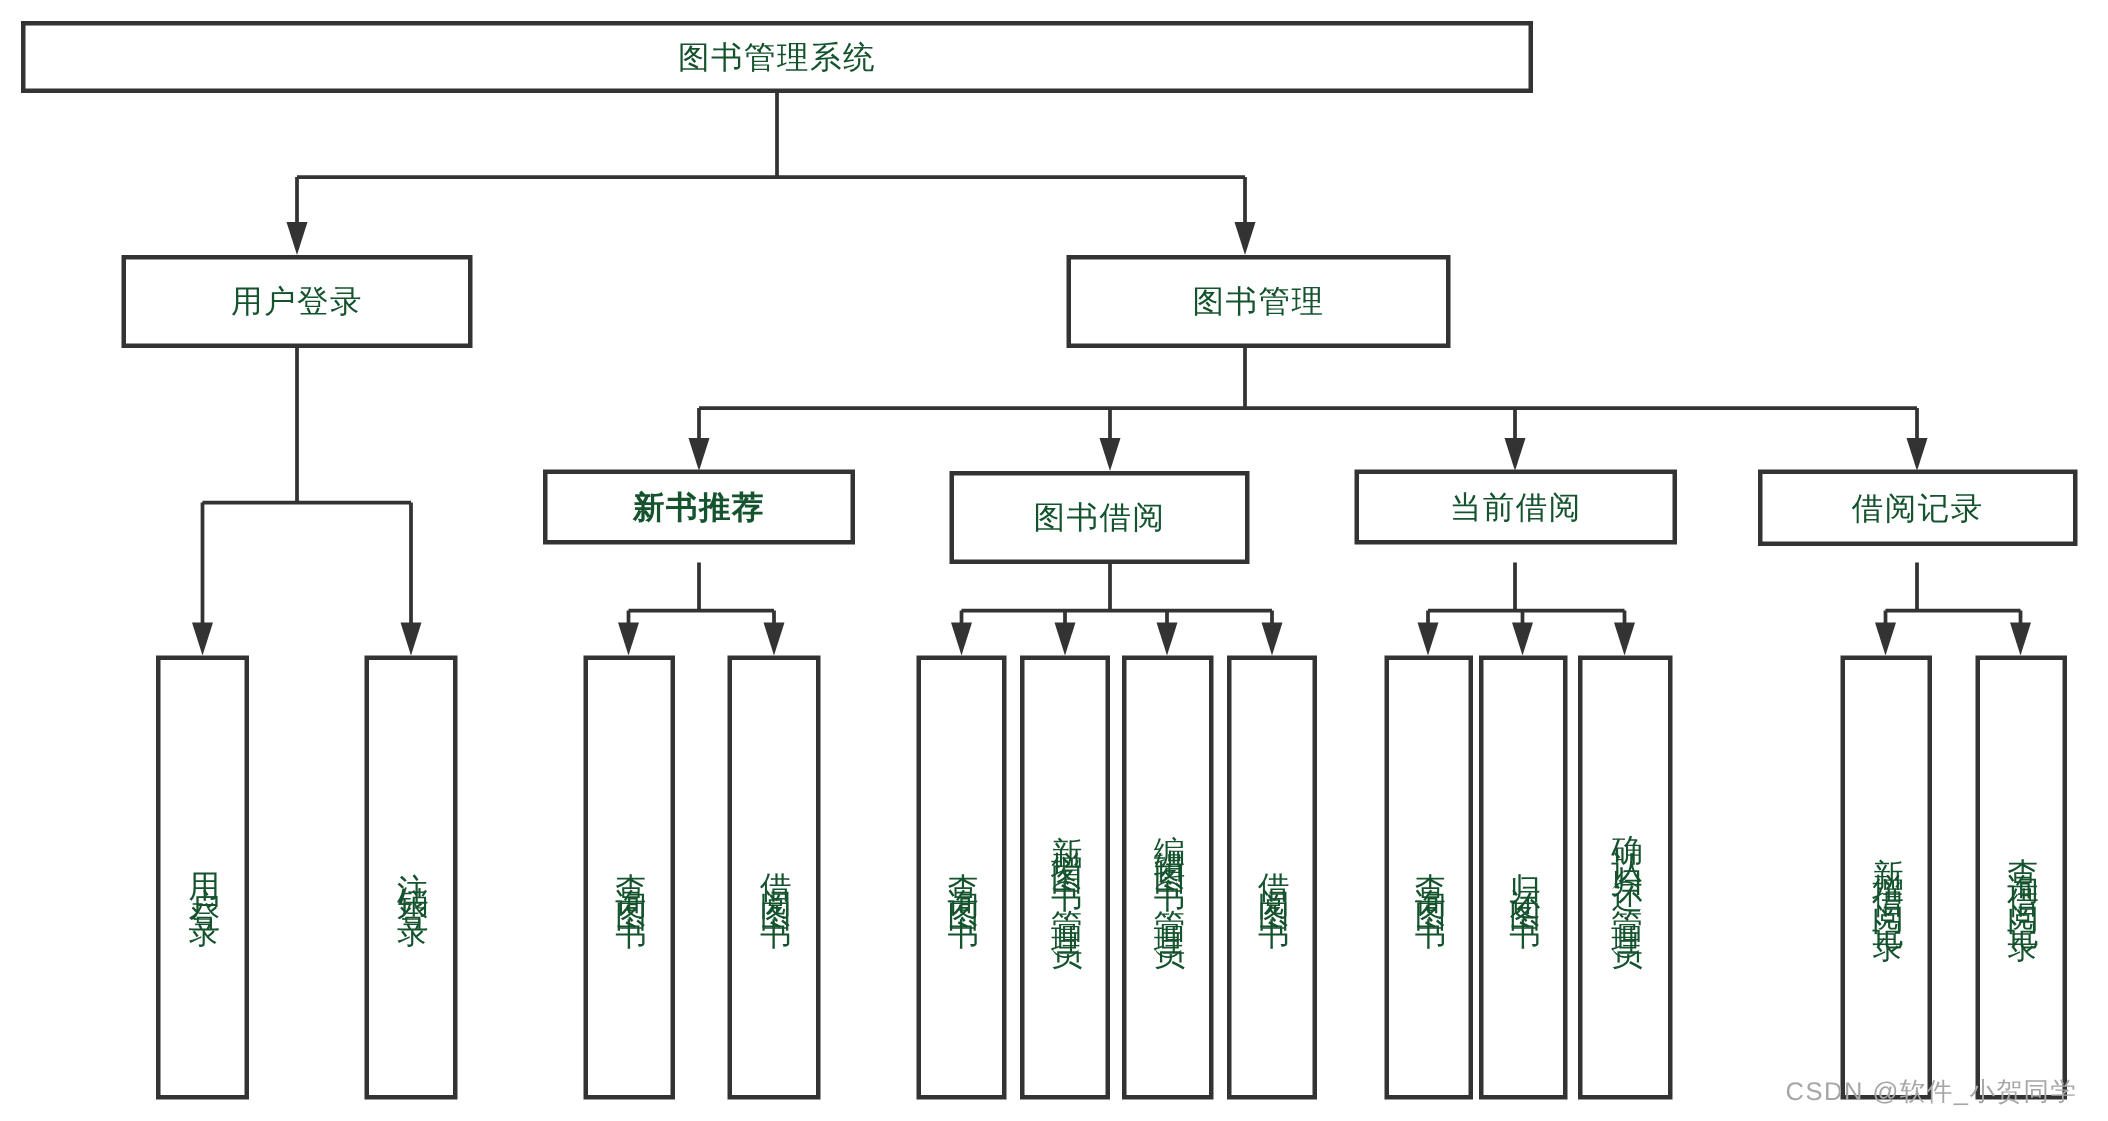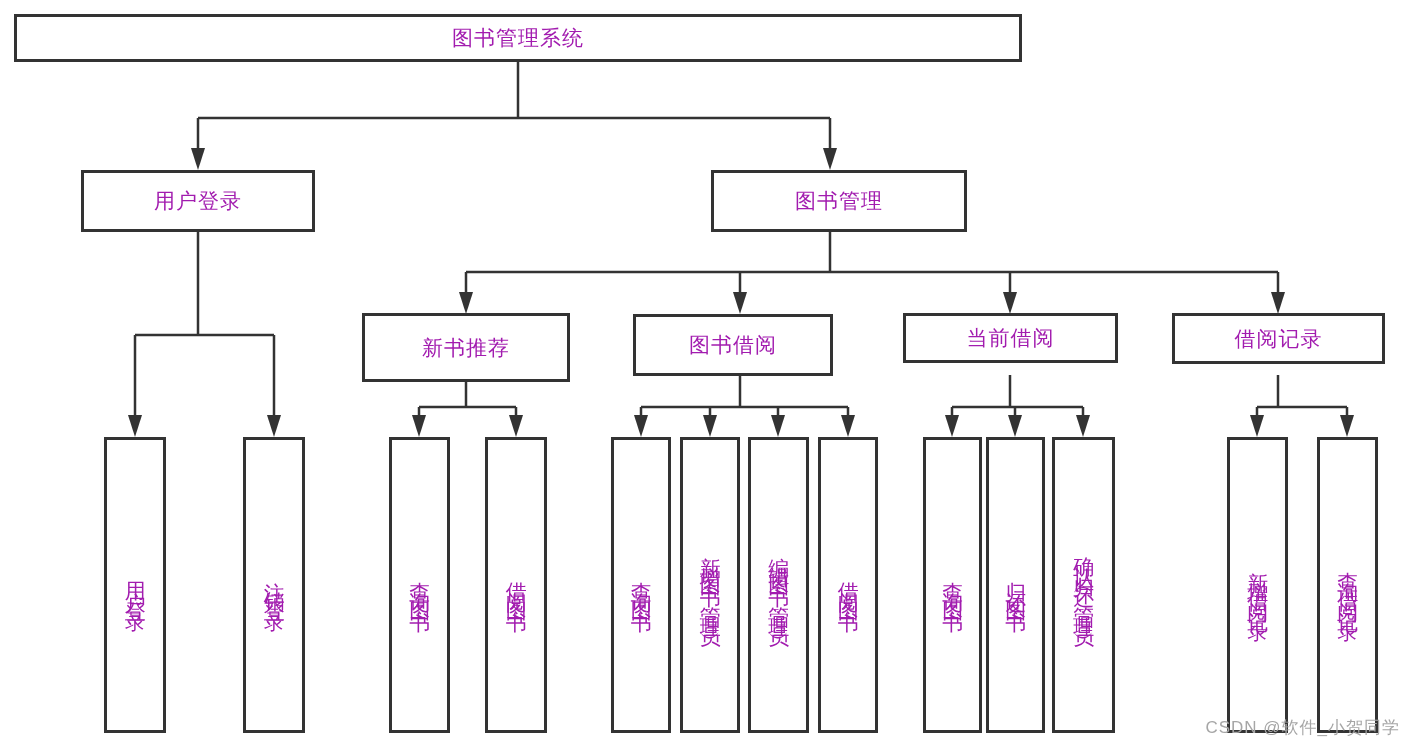--- a/index.html
+++ b/index.html
@@ -23,60 +23,60 @@
     pointer-events: none;
   }
   .node {
     position: absolute;
     box-sizing: border-box;
     background: #ffffff;
     border: 3px solid #333333;
     display: flex;
     align-items: center;
     justify-content: center;
-    color: #a21caf;
+    color: #14532d;
     font-size: 21px;
     letter-spacing: 1px;
     z-index: 2;
     white-space: nowrap;
   }
   .leaf span {
     writing-mode: vertical-rl;
     text-orientation: mixed;
     letter-spacing: 10px;
     line-height: 1.25;
   }
   
   .n-root   { left: 14px;   top: 14px;  width: 1008px; height: 48px; }
   
   .n-login  { left: 81px;   top: 170px; width: 234px;  height: 62px; }
   .n-mgmt   { left: 711px;  top: 170px; width: 256px;  height: 62px; }
   
-  .n-rec    { left: 362px;  top: 313px; width: 208px;  height: 69px; }
+  .n-rec    { left: 362px;  top: 313px; width: 208px;  height: 50px; font-weight: bold; }
   .n-borrow { left: 633px;  top: 314px; width: 200px;  height: 62px; }
   .n-cur    { left: 903px;  top: 313px; width: 215px;  height: 50px; }
   .n-recs   { left: 1172px; top: 313px; width: 213px;  height: 51px; }
   
   .leaf { top: 437px; height: 296px; }
   .l-a1 { left: 104px;  width: 62px; }
   .l-a2 { left: 243px;  width: 62px; }
   .l-c1 { left: 389px;  width: 61px; }
   .l-c2 { left: 485px;  width: 62px; }
   .l-d1 { left: 611px;  width: 60px; }
   .l-d2 { left: 680px;  width: 60px; }
   .l-d3 { left: 748px;  width: 61px; }
   .l-d4 { left: 818px;  width: 60px; }
   .l-e1 { left: 923px;  width: 59px; }
   .l-e2 { left: 986px;  width: 59px; }
   .l-e3 { left: 1052px; width: 63px; }
   .l-f1 { left: 1227px; width: 61px; }
   .l-f2 { left: 1317px; width: 61px; }
   .watermark {
     position: absolute;
-    right: 5px;
+    right: 20px;
     top: 716px;
     z-index: 5;
     font-size: 17px;
     color: #a6a6a6;
     letter-spacing: 1px;
     white-space: nowrap;
   }
 </style>
 </head>
 <body>

